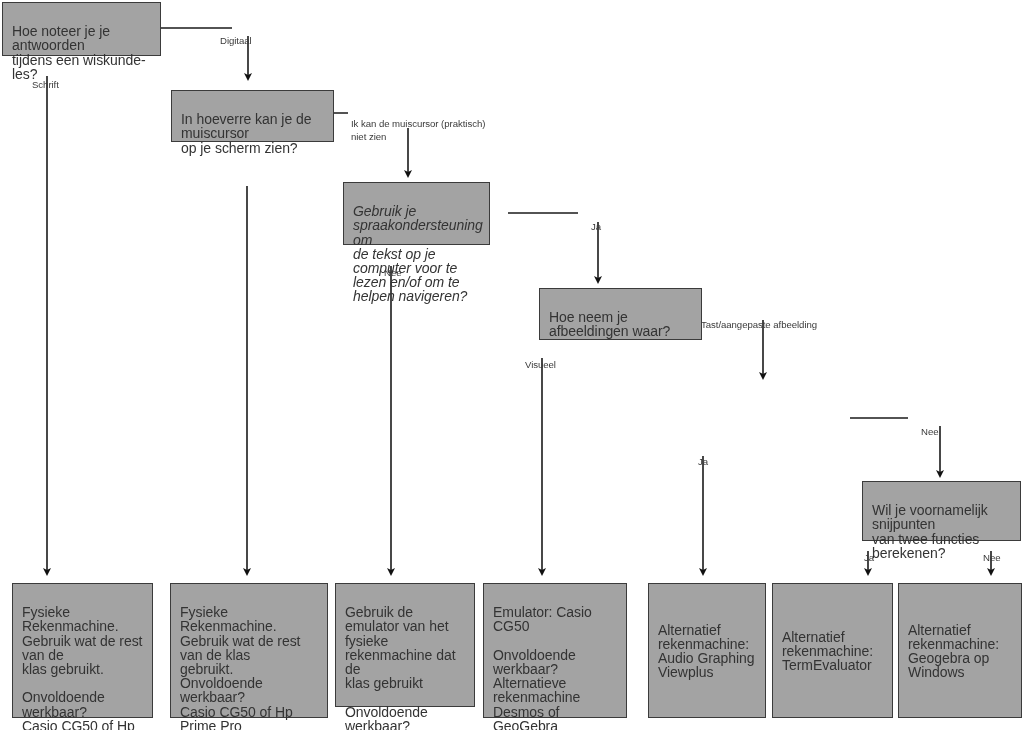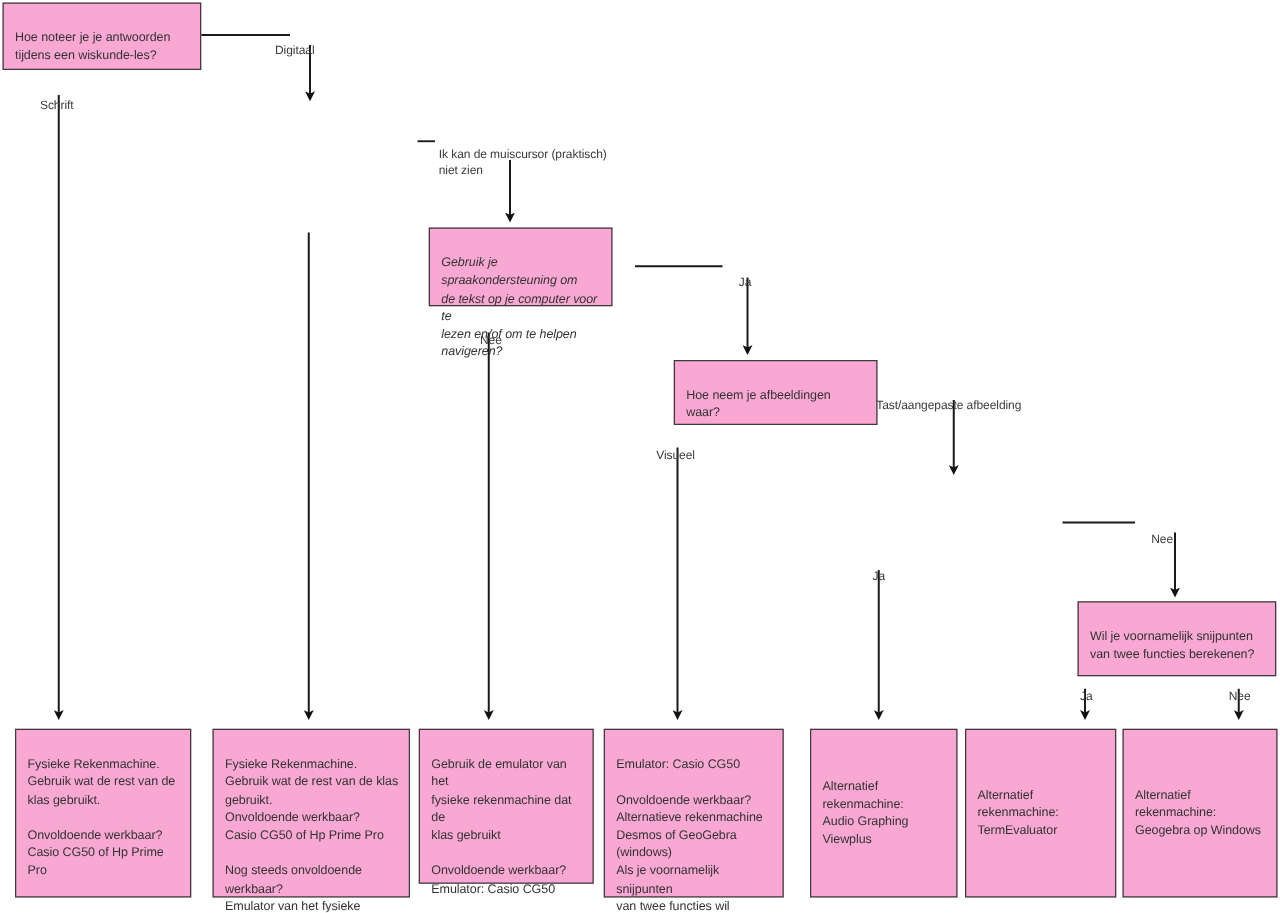--- a/index.html
+++ b/index.html
@@ -21,23 +21,23 @@
     position: absolute;
     left: 0;
     top: 0;
     width: 1024px;
     height: 730px;
   }
   .node {
     position: absolute;
     box-sizing: border-box;
     border: 1.6px solid #3b3b3b;
-    background: #f9a8d4;
+    background: #a3a3a3;
     color: #333333;
-    font-size: 10px;
+    font-size: 14px;
     line-height: 14.2px;
     padding: 7px 8px 6px 9px;
     white-space: pre-line;
     letter-spacing: -0.05px;
   }
   .node.centered-v {
     display: flex;
     align-items: center;
   }
   .edge-label {
@@ -95,20 +95,24 @@
 
       <path d="M 991 551 L 991 572" marker-end="url(#arrow)"></path>
     </g>
   </svg>
 
   <div class="node" style="left:2px; top:2px; width:159px; height:54px;">
     <span>Hoe noteer je je antwoorden
 tijdens een wiskunde-les?</span>
   </div>
 
+  <div class="node" style="left:171px; top:90px; width:163px; height:52px;">
+    <span>In hoeverre kan je de muiscursor
+op je scherm zien?</span>
+  </div>
 
   <div class="node" style="left:343px; top:182px; width:147px; height:63px;font-style:italic;">
     <span>Gebruik je spraakondersteuning om
 de tekst op je computer voor te
 lezen en/of om te helpen navigeren?</span>
   </div>
 
   <div class="node" style="left:539px; top:288px; width:163px; height:52px;">
     <span>Hoe neem je afbeeldingen waar?</span>
   </div>

